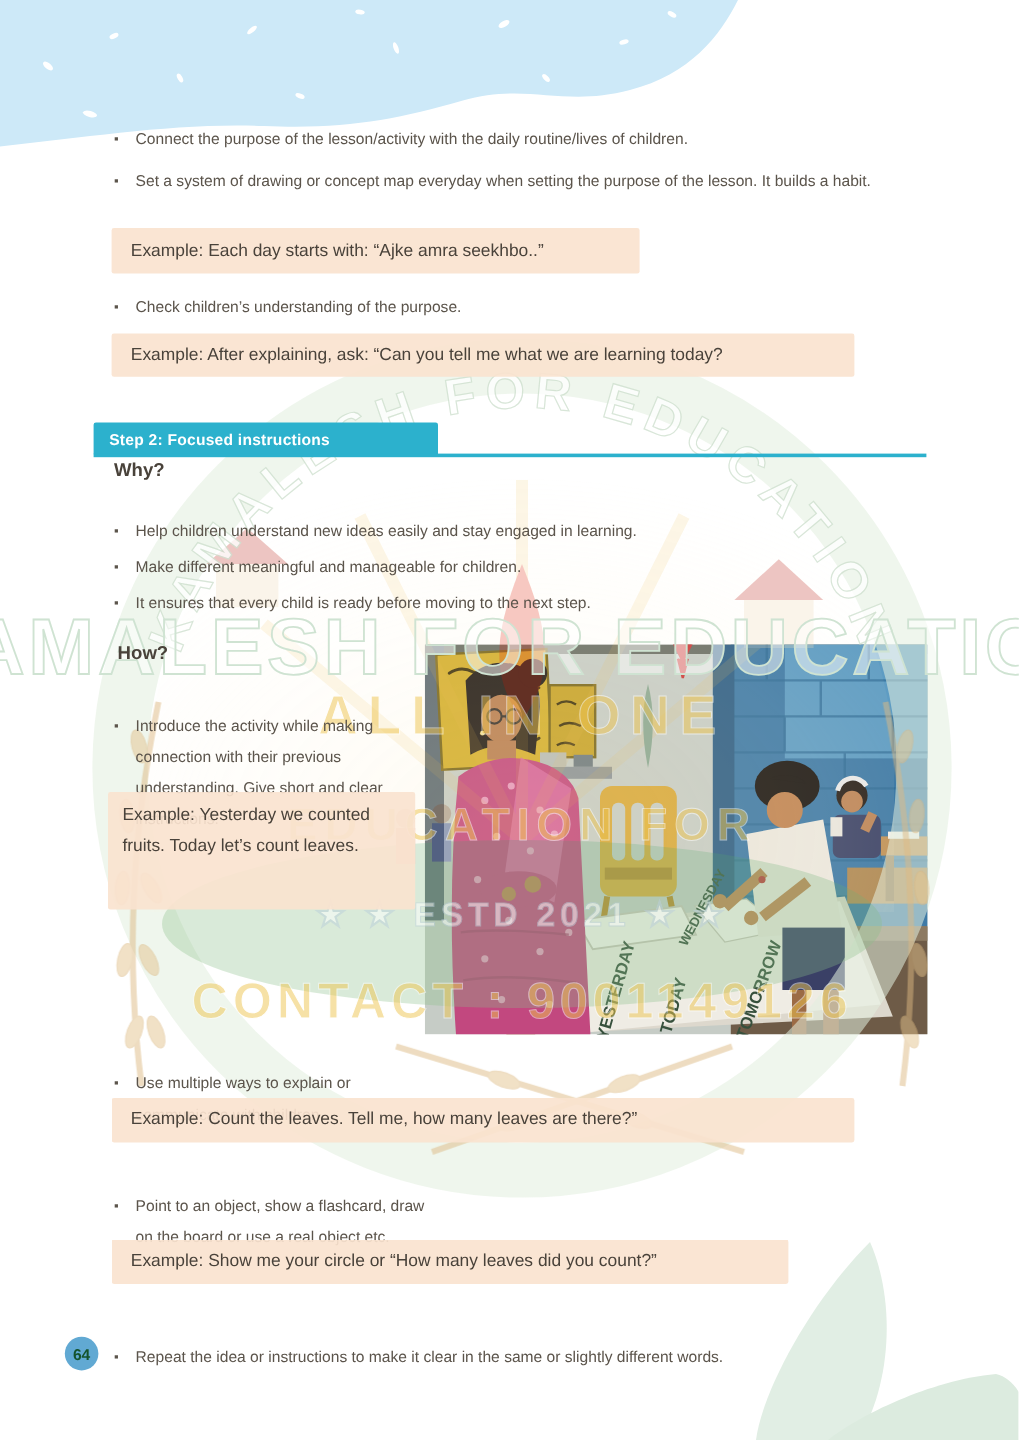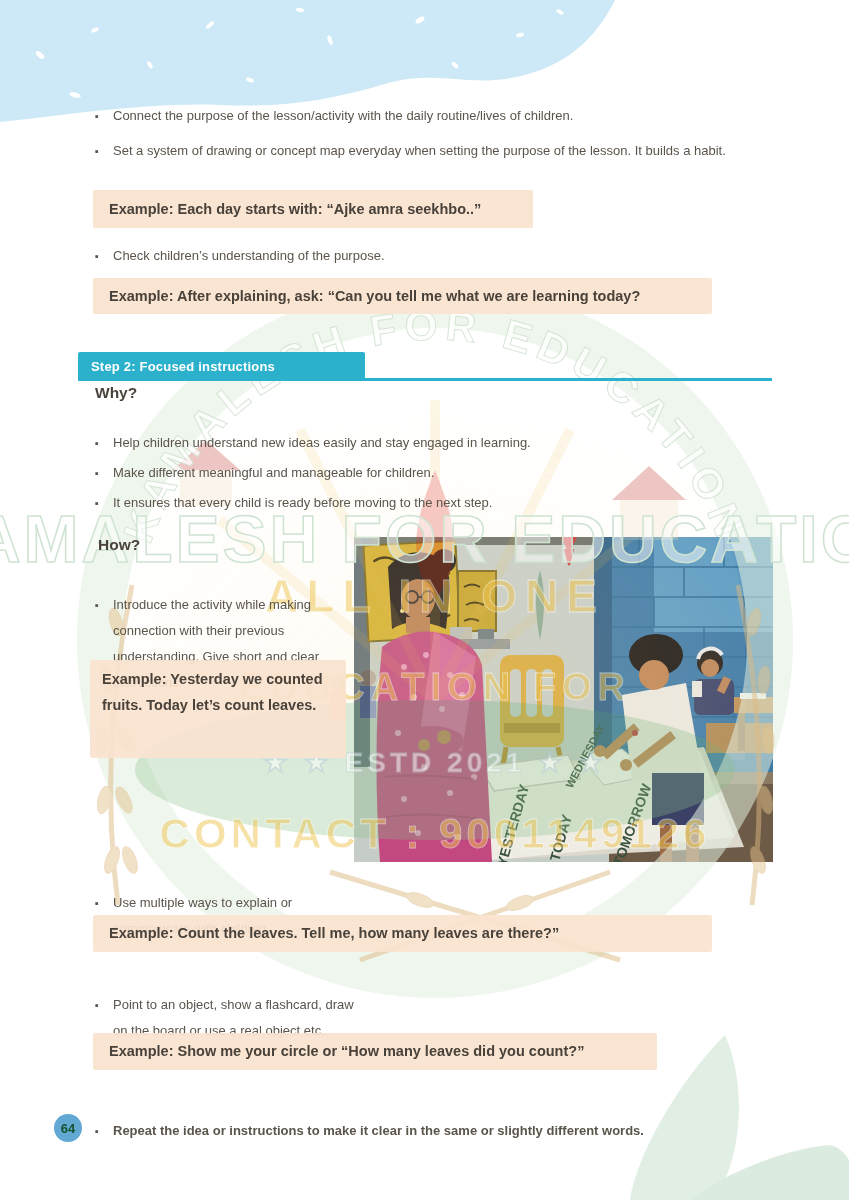--- a/index.html
+++ b/index.html
@@ -13,21 +13,21 @@
   .layer-wm{z-index:2;pointer-events:none;}
   .layer-content{z-index:3;}
   .bullet{
     position:relative;padding-left:18px;font-size:13px;line-height:26px;color:#5b544b;
   }
   .bullet::before{
     content:"▪";position:absolute;left:0;top:0;font-size:11px;color:#5b544b;
   }
   .bullet-gap{margin-bottom:9px;}
   .example-box{
-    background:rgba(250,227,207,0.92);color:#49423a;font-weight:bold;font-size:14.5px;
+    background:rgba(250,227,207,0.92);color:#49423a;font-weight:normal;font-size:14.5px;
     display:flex;align-items:center;padding:0 16px;line-height:25px;border-radius:2px;
   }
   .heading{font-size:15.5px;font-weight:bold;color:#49423a;}
   .step-header{
     background:#2cb1cd;color:#ffffff;font-weight:bold;font-size:13px;
     display:flex;align-items:center;padding-left:13px;border-radius:2px;
     letter-spacing:0.2px;
   }
   .step-rule{background:#2cb1cd;height:3px;}
   .page-badge{
@@ -309,21 +309,21 @@
   <div class="abs layer-content heading" style="left:98px;top:536px;">How?</div>
 
   <div class="abs layer-content bullet" style="left:95px;top:566px;width:252px;">Introduce the activity while making connection with their previous understanding. Give short and clear instructions.</div>
 
   <div class="abs layer-content example-box" style="left:90px;top:660px;width:232px;height:86px;padding:6px 12px;display:block;line-height:26px;">Example: Yesterday we counted fruits. Today let’s count leaves.</div>
 
   <div class="abs layer-content bullet" style="left:95px;top:760px;width:250px;">Use multiple ways to explain or communicate with children.</div>
 
   <div class="abs layer-content bullet" style="left:95px;top:810px;width:250px;">Point to an object, show a flashcard, draw on the board or use a real object etc.</div>
 
-  <div class="abs layer-content bullet" style="left:95px;top:884px;width:690px;font-weight:bold;">Repeat the idea or instructions to make it clear in the same or slightly different words.</div>
+  <div class="abs layer-content bullet" style="left:95px;top:884px;width:690px;">Repeat the idea or instructions to make it clear in the same or slightly different words.</div>
 
   <div class="abs layer-content example-box" style="left:93px;top:915px;width:587px;height:37px;">Example: Count the leaves. Tell me, how many leaves are there?”</div>
 
   <div class="abs layer-content example-box" style="left:93px;top:1033px;width:532px;height:37px;">Example: Show me your circle or “How many leaves did you count?”</div>
 
   <div class="abs layer-content page-badge" style="left:54px;top:1114px;width:28px;height:28px;">64</div>
 
 </div>
 
 </body></html>

